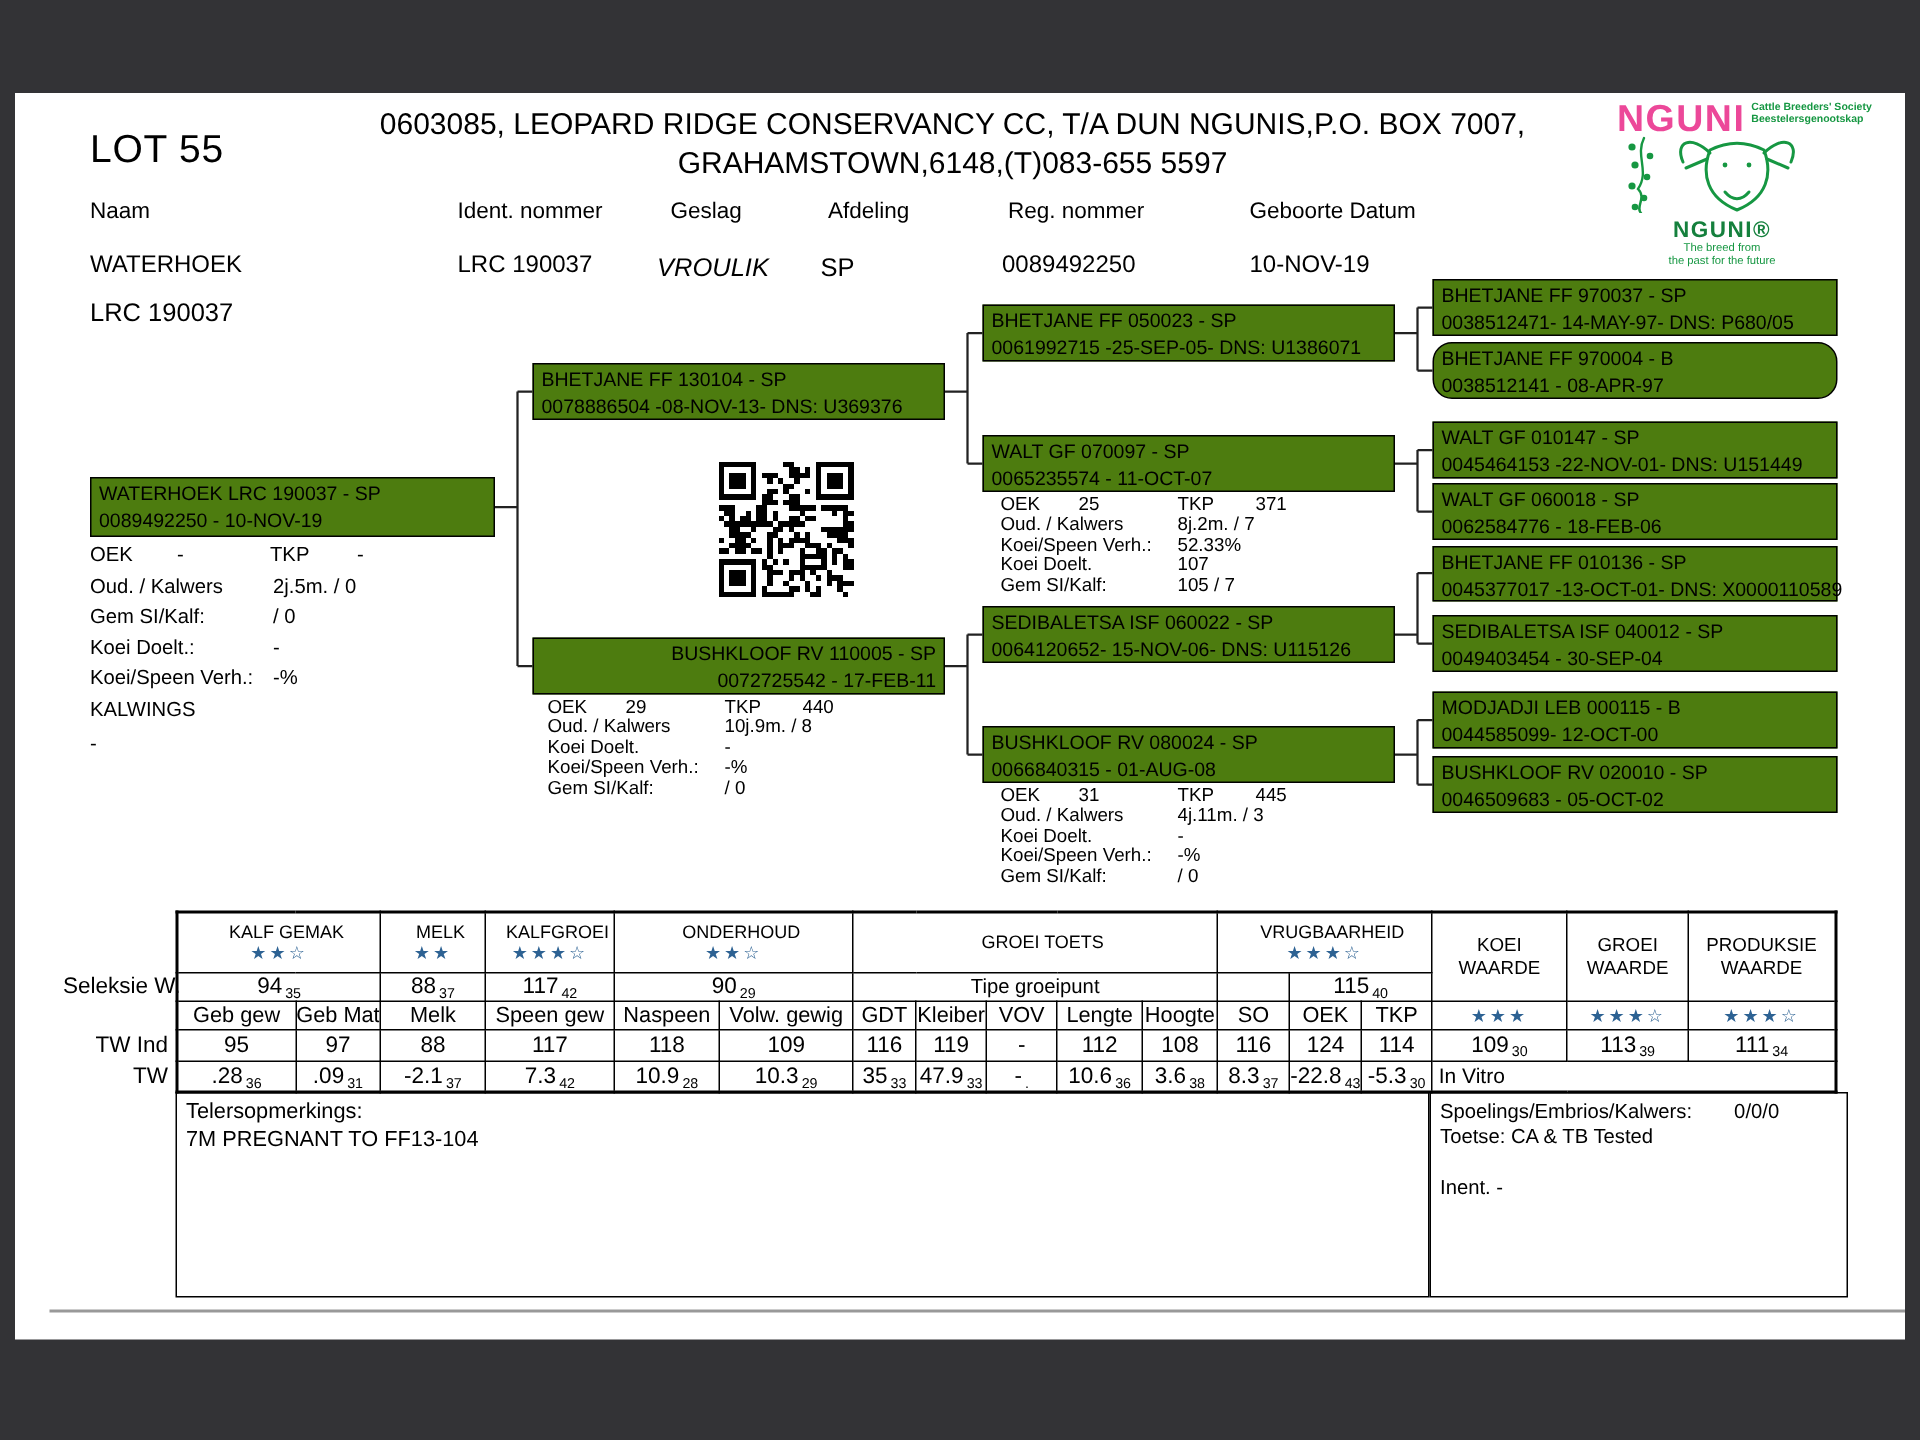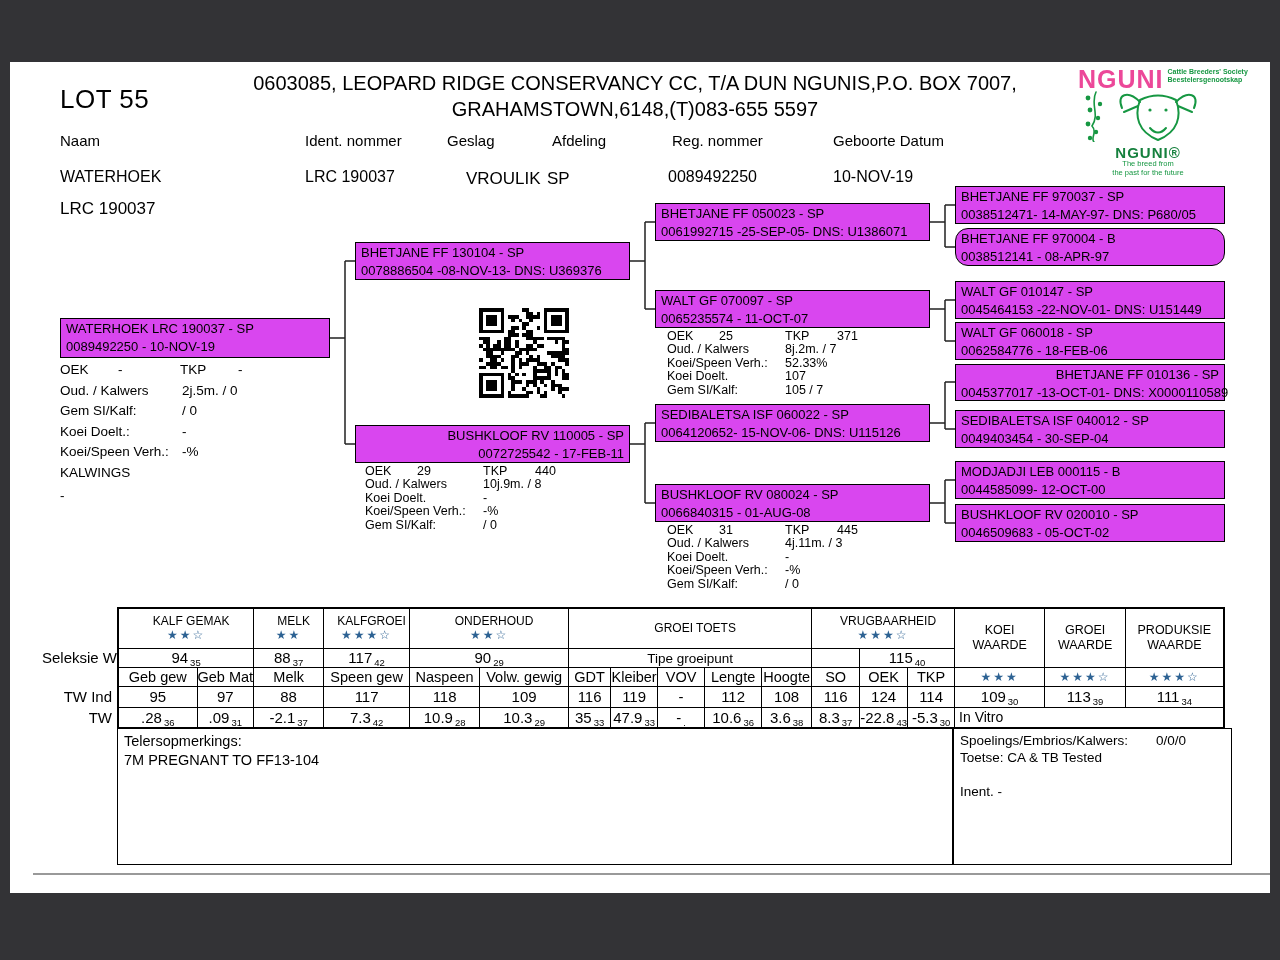--- a/index.html
+++ b/index.html
@@ -16,21 +16,21 @@
 
   
   .logo{width:140px;height:110px;}
   .logo .brand{color:#ec4899;font-weight:bold;font-size:25px;letter-spacing:1px;line-height:22px;}
   .logo .soc{color:#169742;font-size:7px;line-height:8px;font-weight:bold;}
   .logo .brand2{color:#15803d;font-weight:bold;font-size:15px;text-align:center;letter-spacing:1px;line-height:14px;}
   .logo .tag{color:#169742;font-size:7.5px;text-align:center;line-height:8.5px;}
   .logo-top{display:flex;align-items:flex-start;gap:4px;}
 
   
-  .pbox{position:absolute;border:1.5px solid #000;background:#d946ef;font-size:13px;line-height:18px;padding:1px 5px 0 5px;box-sizing:border-box;overflow:visible;white-space:nowrap;}
+  .pbox{position:absolute;border:1.5px solid #000;background:#4d7c0f;font-size:13px;line-height:18px;padding:1px 5px 0 5px;box-sizing:border-box;overflow:visible;white-space:nowrap;}
   .stats{position:absolute;font-size:12.5px;line-height:13.4px;}
   .stats.big{font-size:13.5px;line-height:20.5px;}
   .srow{display:flex;}
   .srow .l{width:118px;flex:none;}
   .stats.big .srow .l{width:122px;}
   .r4c{display:flex;}
   .r4c .c1{width:52px;flex:none;}
   .r4c .c2{width:66px;flex:none;}
   .r4c .c3{width:52px;flex:none;}
   .stats.big .r4c .c1{width:58px;}
@@ -108,21 +108,21 @@
 
     <div class="abs field-label" style="left:50px;top:70px;">Naam</div>
     <div class="abs field-label" style="left:295px;top:70px;">Ident. nommer</div>
     <div class="abs field-label" style="left:437px;top:70px;">Geslag</div>
     <div class="abs field-label" style="left:542px;top:70px;">Afdeling</div>
     <div class="abs field-label" style="left:662px;top:70px;">Reg. nommer</div>
     <div class="abs field-label" style="left:823px;top:70px;">Geboorte Datum</div>
 
     <div class="abs field-value" style="left:50px;top:106px;">WATERHOEK</div>
     <div class="abs field-value" style="left:295px;top:106px;">LRC 190037</div>
-    <div class="abs big-val" style="left:456px;top:107px;">VROULIK</div>
+    <div class="abs big-val" style="left:428px;top:107px;font-style:italic;">VROULIK</div>
     <div class="abs big-val" style="left:537px;top:107px;">SP</div>
     <div class="abs field-value" style="left:658px;top:106px;">0089492250</div>
     <div class="abs field-value" style="left:823px;top:106px;">10-NOV-19</div>
     <div class="abs big-val" style="left:50px;top:137px;">LRC 190037</div>
 
     <svg class="lines" width="1260" height="831">
       <g stroke="#222" stroke-width="1.5" fill="none">
         <path d="M320,276 H335 M335,199 V382 M335,199 H345 M335,382 H345"></path>
         <path d="M620,199 H635 M635,160 V247 M635,160 H645 M635,247 H645"></path>
         <path d="M620,382 H635 M635,361 V441 M635,361 H645 M635,441 H645"></path>
@@ -492,21 +492,21 @@
       <div>0038512141 - 08-APR-97</div>
     </div>
     <div class="pbox" style="left:945px;top:219px;width:270px;height:38px;">
       <div>WALT GF  010147 - SP</div>
       <div>0045464153 -22-NOV-01-  DNS: U151449</div>
     </div>
     <div class="pbox" style="left:945px;top:260px;width:270px;height:38px;">
       <div>WALT GF  060018 - SP</div>
       <div>0062584776 - 18-FEB-06</div>
     </div>
-    <div class="pbox" style="left:945px;top:302px;width:270px;height:37px;text-align:right;">
+    <div class="pbox" style="left:945px;top:302px;width:270px;height:37px;">
       <div>BHETJANE FF  010136 - SP</div>
       <div>0045377017 -13-OCT-01-  DNS: X0000110589</div>
     </div>
     <div class="pbox" style="left:945px;top:348px;width:270px;height:38px;">
       <div>SEDIBALETSA ISF 040012 - SP</div>
       <div>0049403454 - 30-SEP-04</div>
     </div>
     <div class="pbox" style="left:945px;top:399px;width:270px;height:38px;">
       <div>MODJADJI LEB 000115 - B</div>
       <div>0044585099- 12-OCT-00</div>

